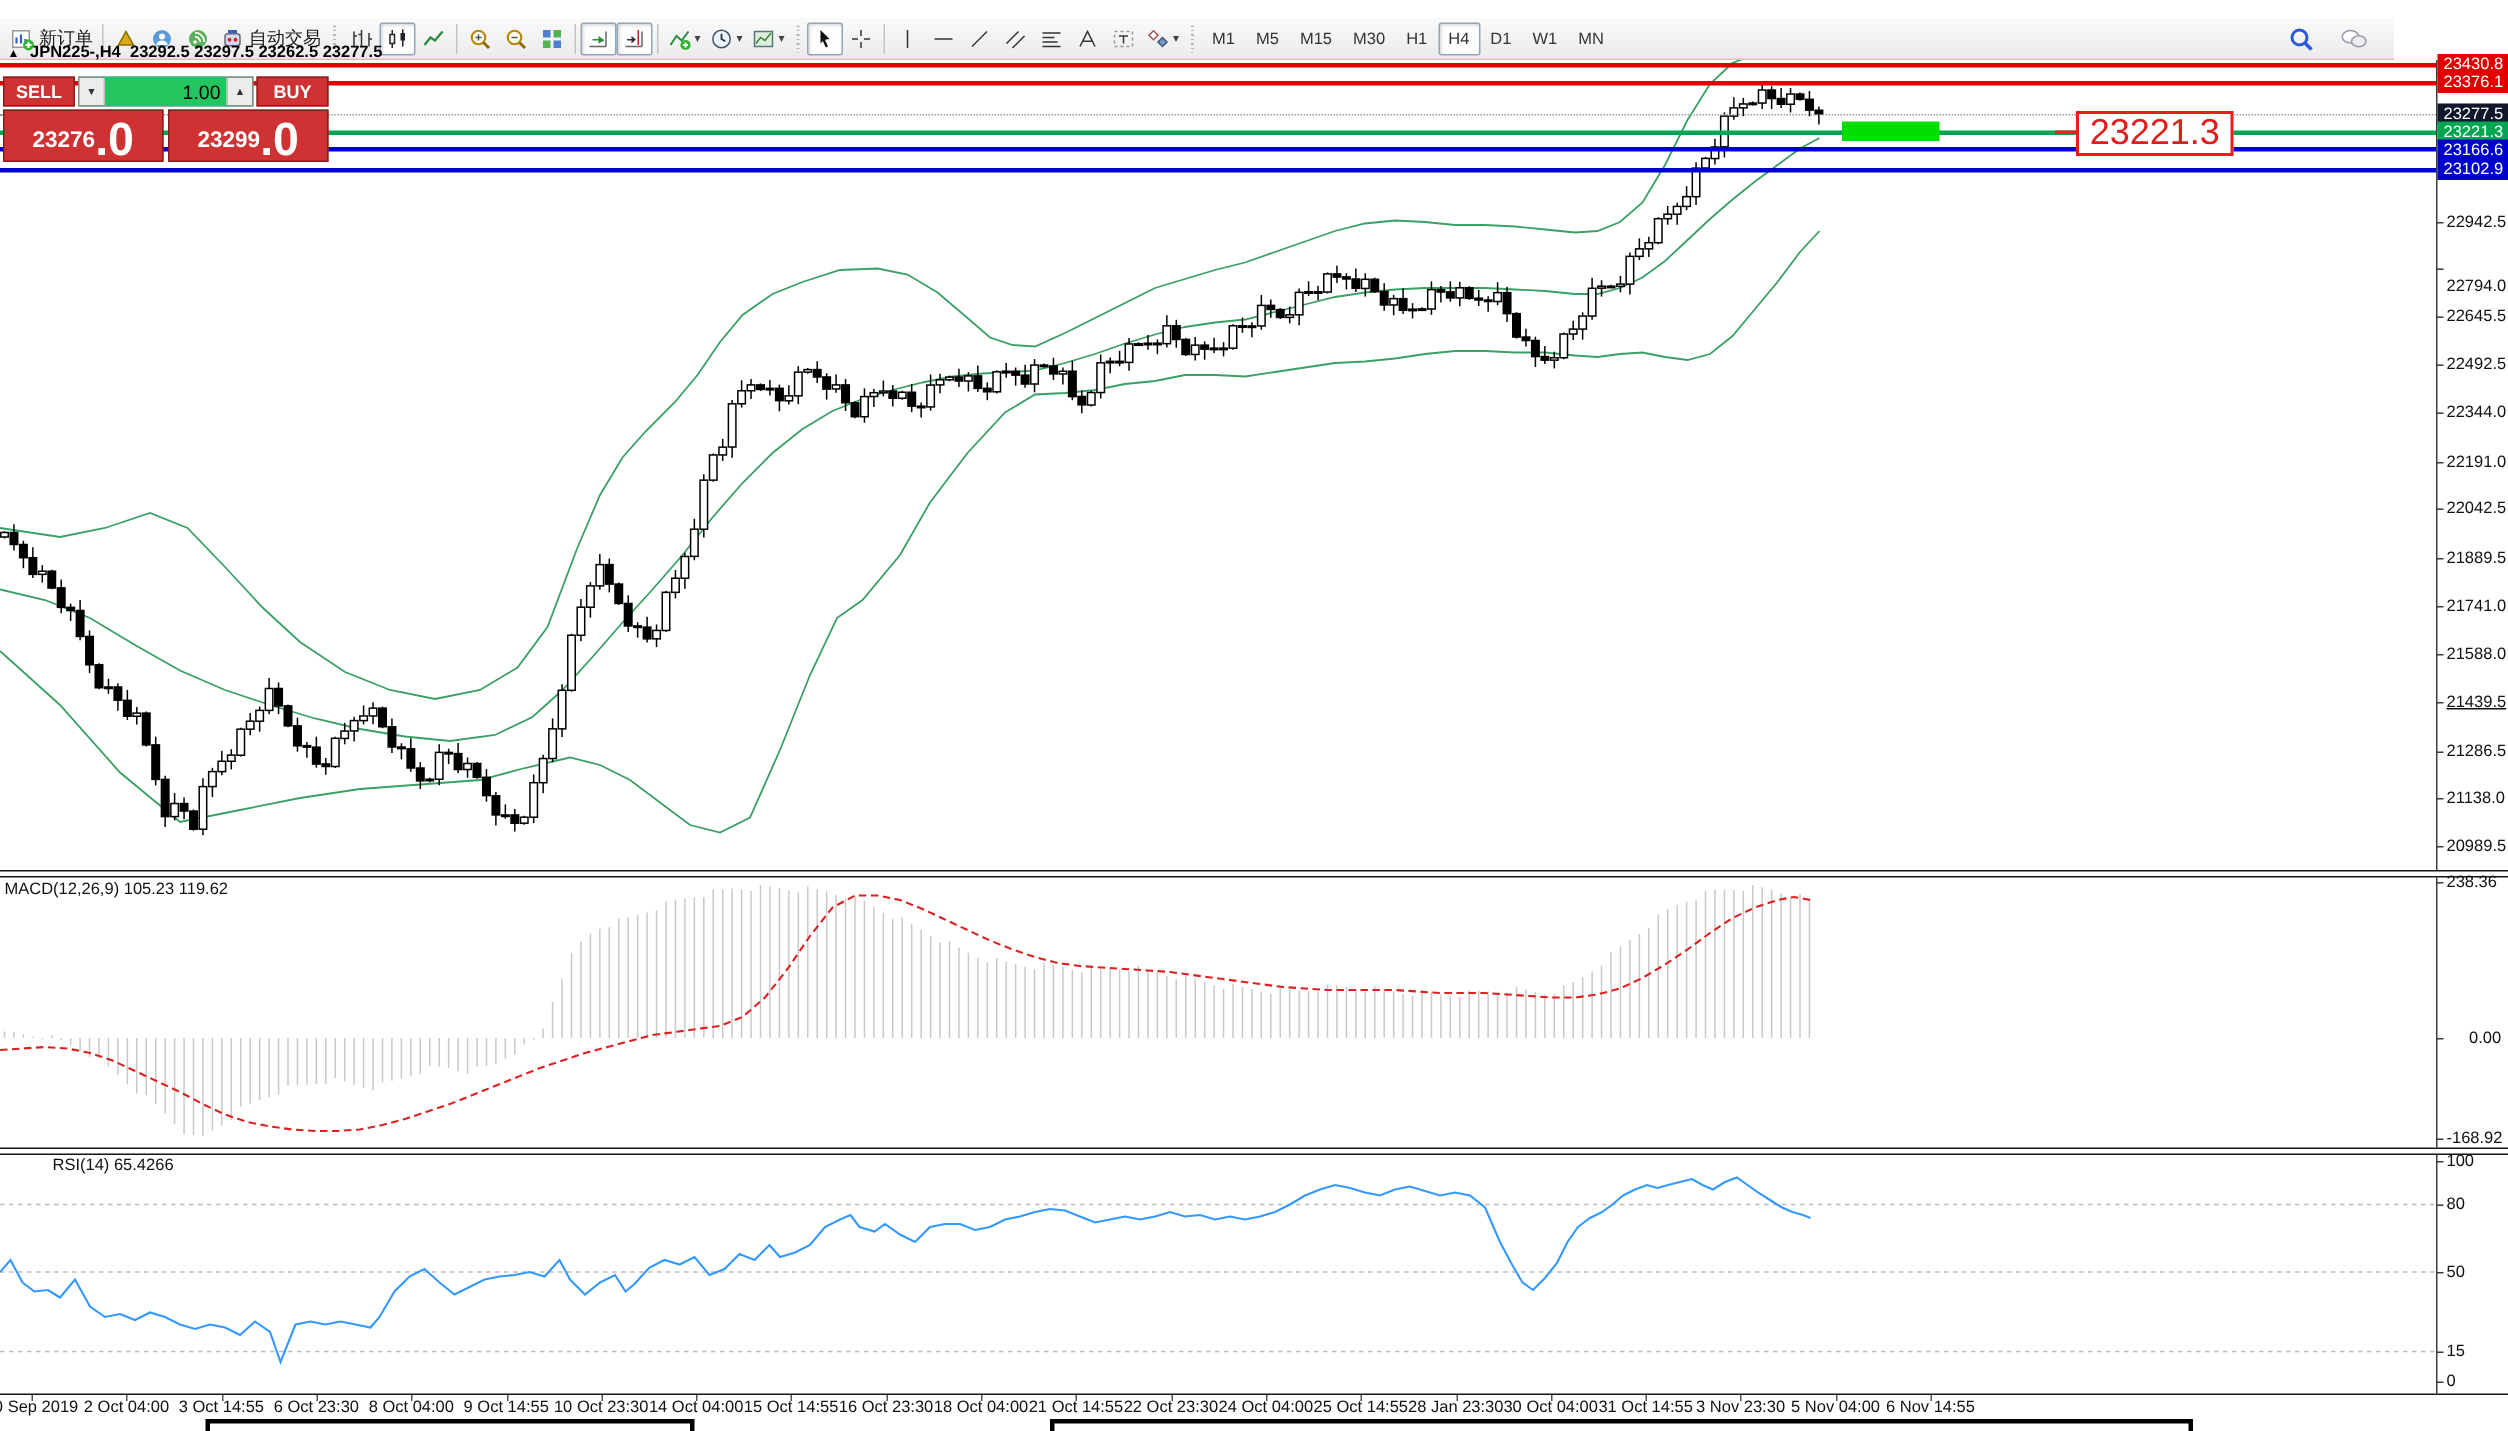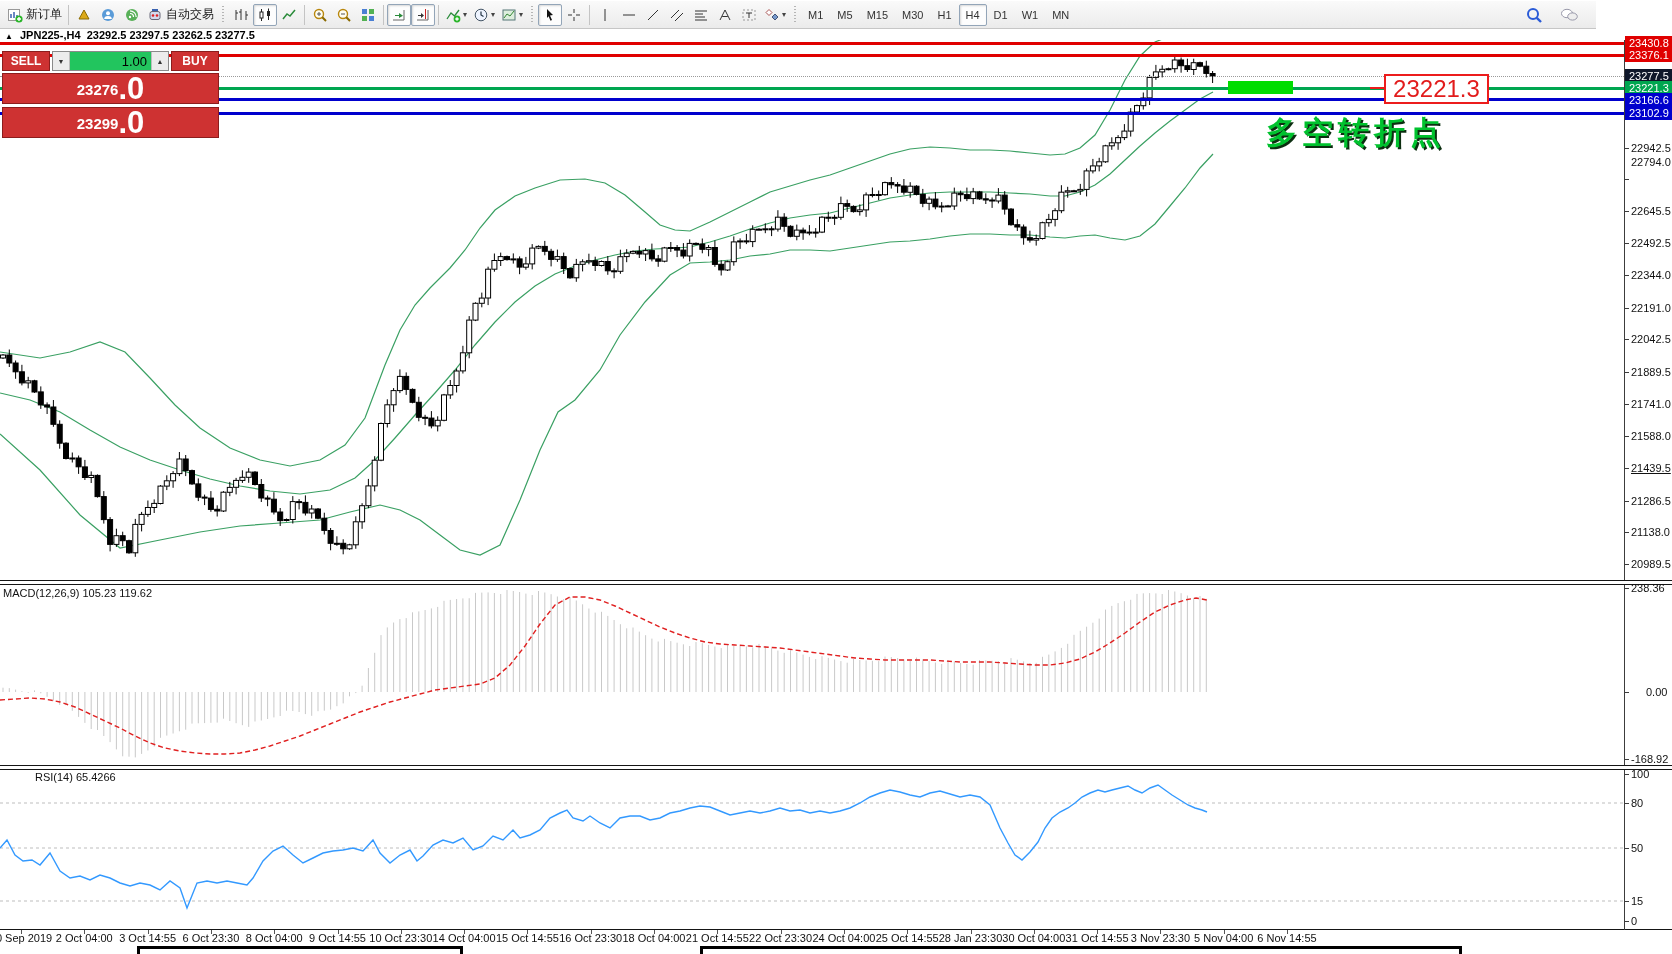--- a/index.html
+++ b/index.html
@@ -1,19 +1,19 @@
 <!DOCTYPE html>
 <html><head>
 <meta charset="utf-8">
 <style>
   html,body{margin:0;padding:0;background:#fff;}
   #app{position:relative;width:1672px;height:954px;overflow:hidden;background:#fff;
        font-family:"Liberation Sans",sans-serif;}
   
-  .toolbar{position:absolute;left:0;top:1px;width:1596px;height:28px;box-sizing:border-box;
+  .toolbar{position:absolute;left:0;top:12px;width:1596px;height:28px;box-sizing:border-box;
     background:linear-gradient(#fafafa,#ebebeb);border-bottom:1px solid #c6c6c6;
     display:flex;align-items:center;padding:0 4px;}
   .tbtn{height:22px;min-width:24px;display:flex;align-items:center;justify-content:center;
     border:1px solid transparent;border-radius:2px;padding:0 2px;box-sizing:border-box;}
   .tbtn.pressed{border-color:#93a5b8;background:#fdfdfd;box-shadow:inset 1px 1px 2px rgba(0,0,0,.15);}
   .tbtn .lbl{font-size:12px;color:#1a1a1a;margin-left:3px;white-space:nowrap;}
   .caret{font-size:8px;color:#444;margin-left:2px;}
   .tsep{width:1px;height:20px;background:#c4c4c4;margin:0 3px;}
   .thandle{width:6px;height:18px;margin:0 3px;
     background-image:repeating-linear-gradient(#b5b5b5 0 1px,transparent 1px 3px);
@@ -48,21 +48,21 @@
     color:#00c22e;letter-spacing:5px;text-shadow:2px 2px 0 #0c2e10;white-space:nowrap;}
   
   #ocp{position:absolute;left:2px;top:51px;width:217px;z-index:20;}
   .ocp-row1{display:flex;height:20px;}
   .ocp-btn{width:48px;background:#ce3232;border:1px solid #8c1d1d;color:#fff;font-size:12px;
     font-weight:bold;display:flex;align-items:center;justify-content:center;box-sizing:border-box;}
   .spin{flex:1;display:flex;border:1px solid #8a8a8a;background:#22c55e;box-sizing:border-box;margin:0 2px;}
   .sbtn{width:16px;background:#ececec;display:flex;align-items:center;justify-content:center;
     font-size:7px;color:#333;border-left:1px solid #bdbdbd;border-right:1px solid #bdbdbd;}
   .spin .val{flex:1;text-align:right;font-size:13px;color:#000;padding:2px 4px 0 0;}
-  .ocp-row2{display:flex;gap:3px;margin-top:2px;height:35px;flex-direction:column;}
+  .ocp-row2{display:flex;gap:3px;margin-top:2px;height:35px;}
   .pricebox{flex:1;background:#ce3232;border:1px solid #8c1d1d;color:#fff;
     display:flex;align-items:flex-end;justify-content:center;padding-bottom:0px;box-sizing:border-box;}
   .pmain{font-size:15px;font-weight:bold;margin-bottom:5px;}
   .pbig{font-size:31px;font-weight:bold;line-height:29px;}
   
   .bwin{position:absolute;top:946px;height:14px;background:#fff;border:3px solid #000;box-sizing:border-box;}
   svg{display:block;}
 </style>
 </head>
 <body>
@@ -929,21 +929,20 @@
   <div class="rsi-bottom"></div>
   <div class="axis-line"></div>
 
   <div class="ind-label" style="left:3px;top:587px;">MACD(12,26,9) 105.23 119.62</div>
   <div class="ind-label" style="left:3px;top:771px;padding-left:32px;">RSI(14) 65.4266</div>
 
   <div class="red-dash"></div>
   <div class="red-box">
       <span>23221.3</span>
     </div>
-  <div class="cn-note">多空转折点</div>
 
   <div id="ocp">
     <div class="ocp-row1">
       <div class="ocp-btn">SELL</div>
       <div class="spin">
         <div class="sbtn" style="border-left:none;">▼</div>
         <div class="val">1.00</div>
         <div class="sbtn" style="border-right:none;">▲</div>
       </div>
       <div class="ocp-btn">BUY</div>
@@ -968,21 +967,21 @@
     <div class="ptag" style="top: 69px; background: #0f172a;">23277.5</div>
     <div class="hline" style="top: 86.5px; height: 3px; background: rgb(0, 166, 80); border-top: none;"></div>
     <div class="ptag" style="top: 81px; background: rgb(0, 166, 80);">23221.3</div>
     <div class="hline" style="top: 98.2px; height: 3px; background: rgb(0, 0, 205); border-top: none;"></div>
     <div class="ptag" style="top: 92.7px; background: rgb(0, 0, 205);">23166.6</div>
     <div class="hline" style="top: 111.7px; height: 3px; background: rgb(0, 0, 205); border-top: none;"></div>
     <div class="ptag" style="top: 106.2px; background: rgb(0, 0, 205);">23102.9</div>
     <div class="tmark" style="top: 147.5px;"></div>
     <div class="ptick" style="top: 141.5px;">22942.5</div>
     <div class="tmark" style="top: 179.1px;"></div>
-    <div class="ptick" style="top: 156px;">22794.0</div>
+    <div class="ptick" style="top: 185px;">22794.0</div>
     <div class="tmark" style="top: 210.8px;"></div>
     <div class="ptick" style="top: 204.8px;">22645.5</div>
     <div class="tmark" style="top: 243.4px;"></div>
     <div class="ptick" style="top: 237.4px;">22492.5</div>
     <div class="tmark" style="top: 275.1px;"></div>
     <div class="ptick" style="top: 269.1px;">22344.0</div>
     <div class="tmark" style="top: 307.7px;"></div>
     <div class="ptick" style="top: 301.7px;">22191.0</div>
     <div class="tmark" style="top: 339.4px;"></div>
     <div class="ptick" style="top: 333.4px;">22042.5</div>

